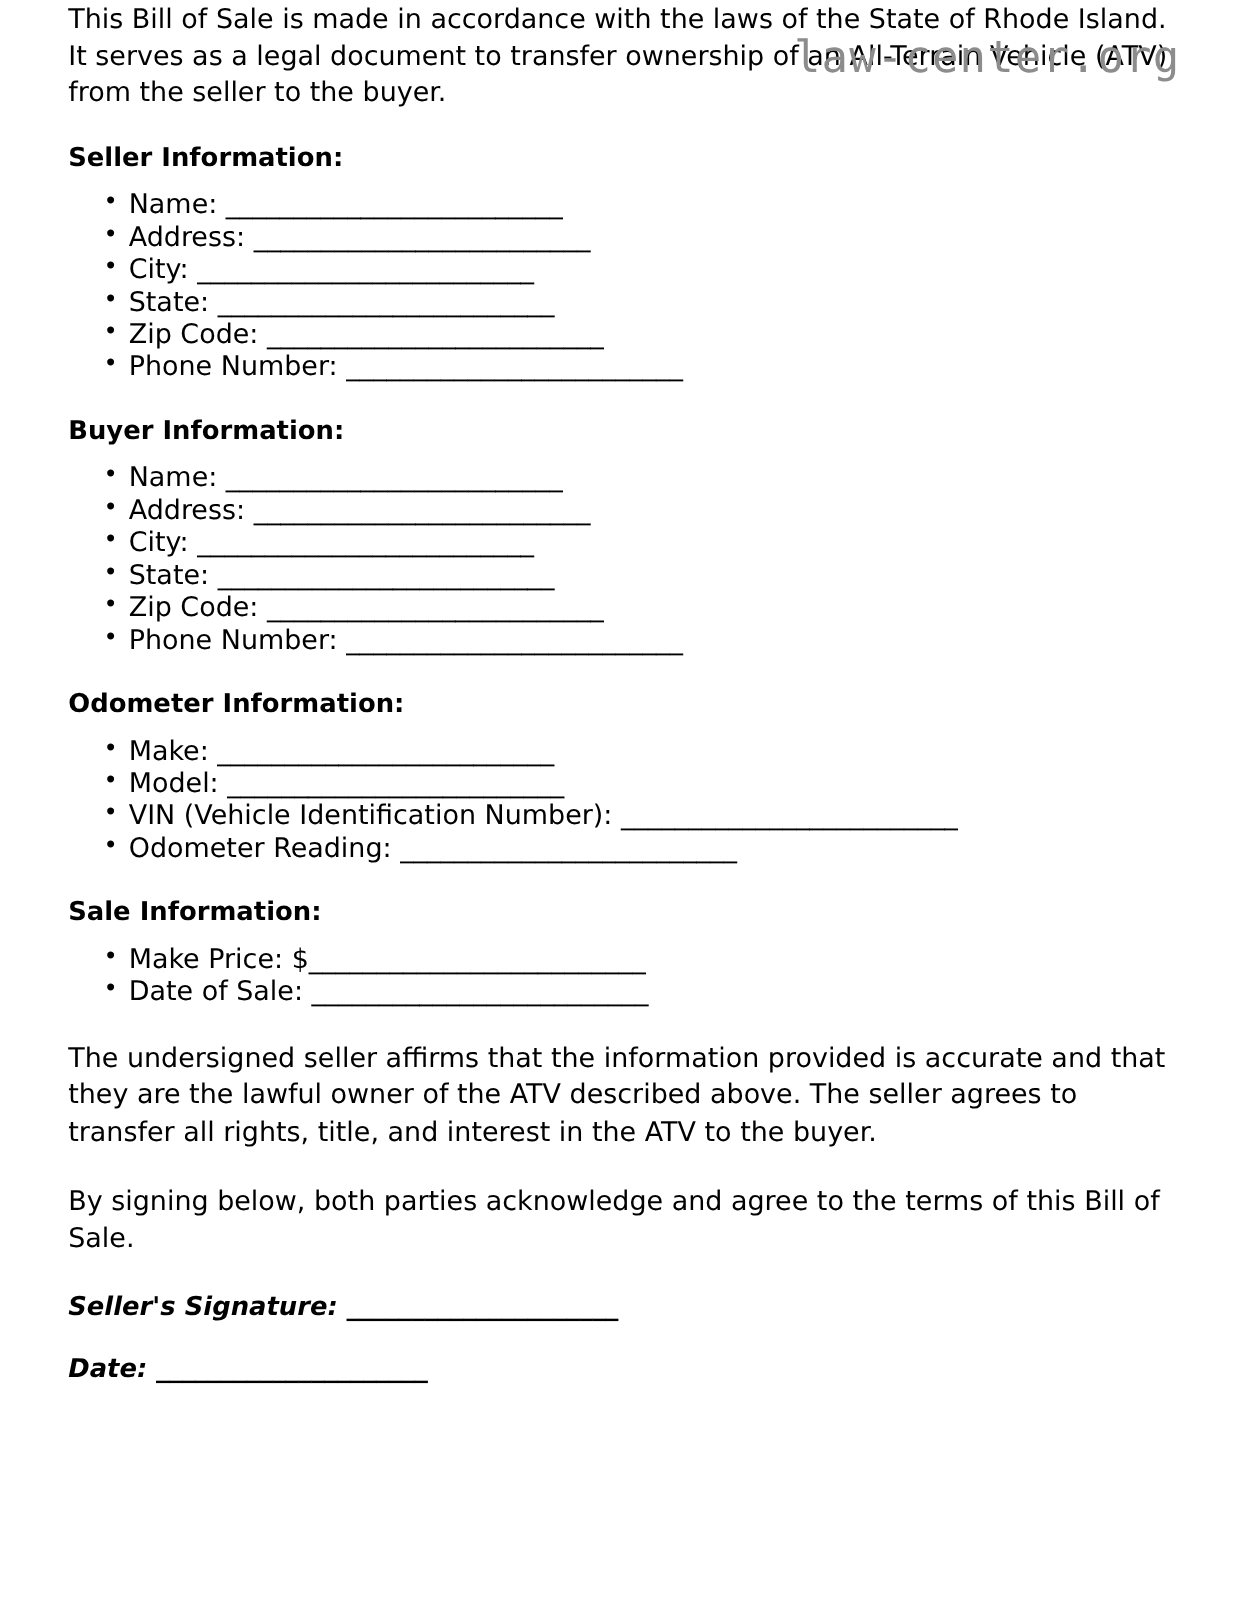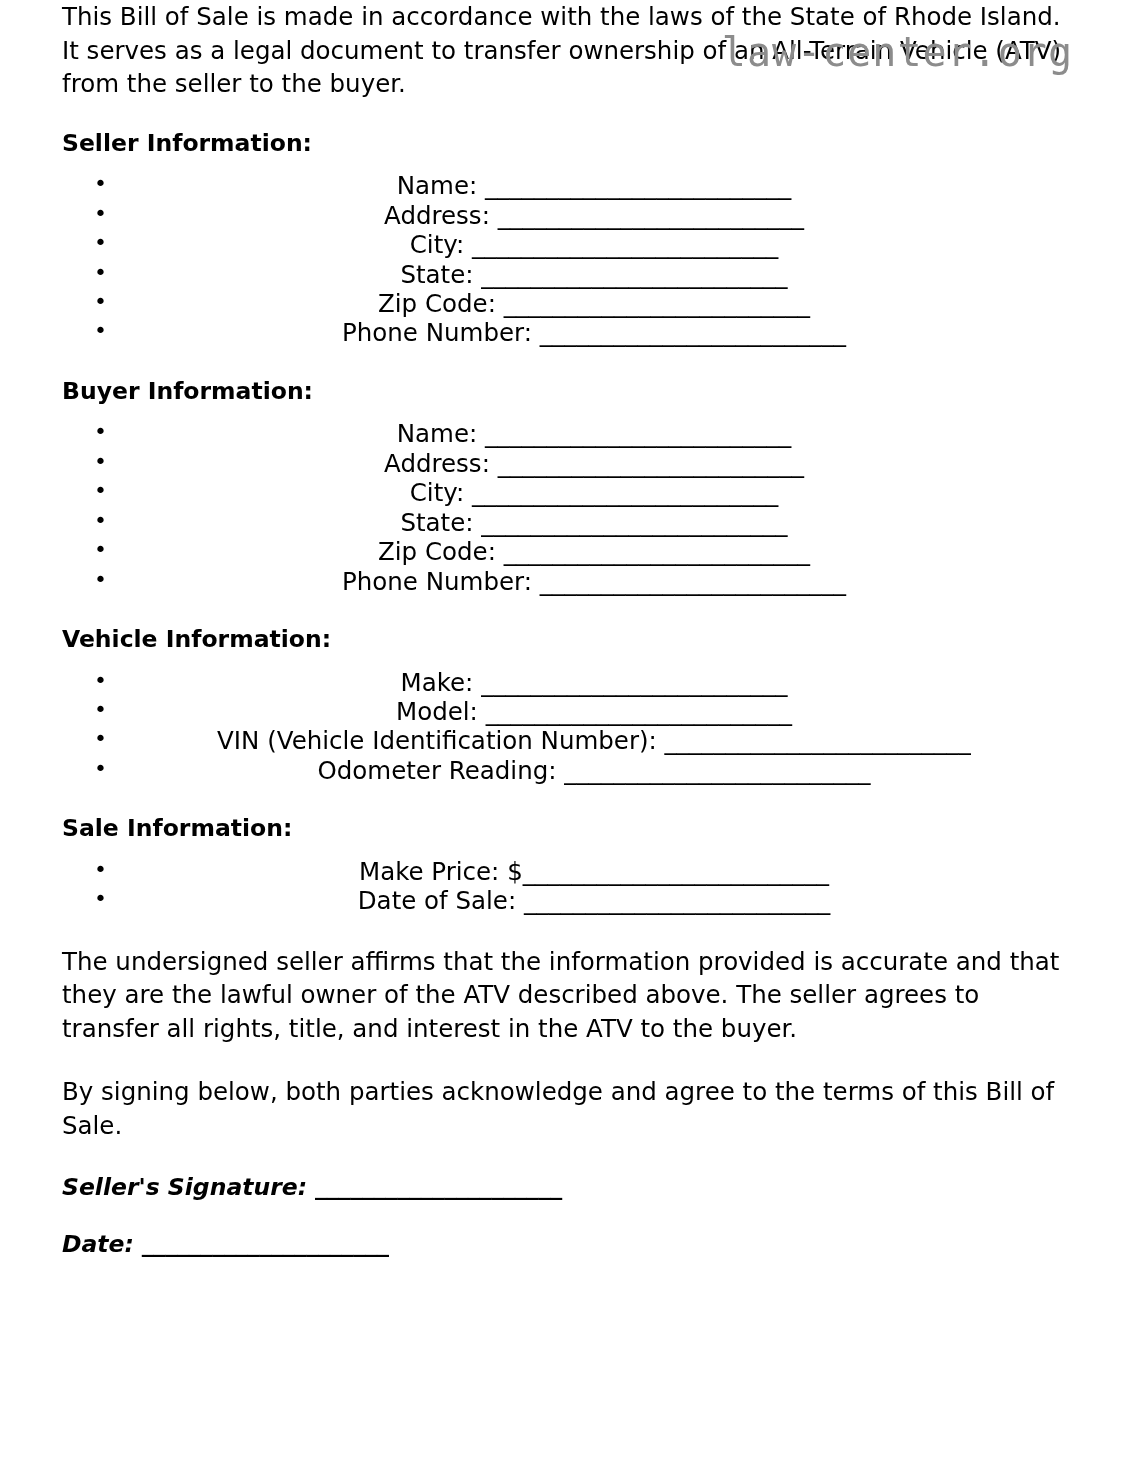--- a/index.html
+++ b/index.html
@@ -65,21 +65,20 @@
     padding-left: 55px;
     list-style: none;
   }
   ul.fields li {
     position: relative;
     font-size: 24.5px;
     line-height: 1.12;
     padding: 0 0 2px 0;
     white-space: nowrap;
     color: #000;
-    text-align: center;
   }
   ul.fields li::before {
     content: "\2022";
     position: absolute;
     left: -23px;
     top: 0;
     font-size: 22px;
     line-height: 1.12;
   }
   .sig-block {
@@ -119,21 +118,21 @@
   <h2 class="section-heading">Buyer Information:</h2>
   <ul class="fields">
     <li>Name: _________________________</li>
     <li>Address: _________________________</li>
     <li>City: _________________________</li>
     <li>State: _________________________</li>
     <li>Zip Code: _________________________</li>
     <li>Phone Number: _________________________</li>
   </ul>
 
-  <h2 class="section-heading">Vehicle Information:</h2>
+  <h2 class="section-heading">Odometer Information:</h2>
   <ul class="fields">
     <li>Make: _________________________</li>
     <li>Model: _________________________</li>
     <li>VIN (Vehicle Identification Number): _________________________</li>
     <li>Odometer Reading: _________________________</li>
   </ul>
 
   <h2 class="section-heading">Sale Information:</h2>
   <ul class="fields">
     <li>Make Price: $_________________________</li>

